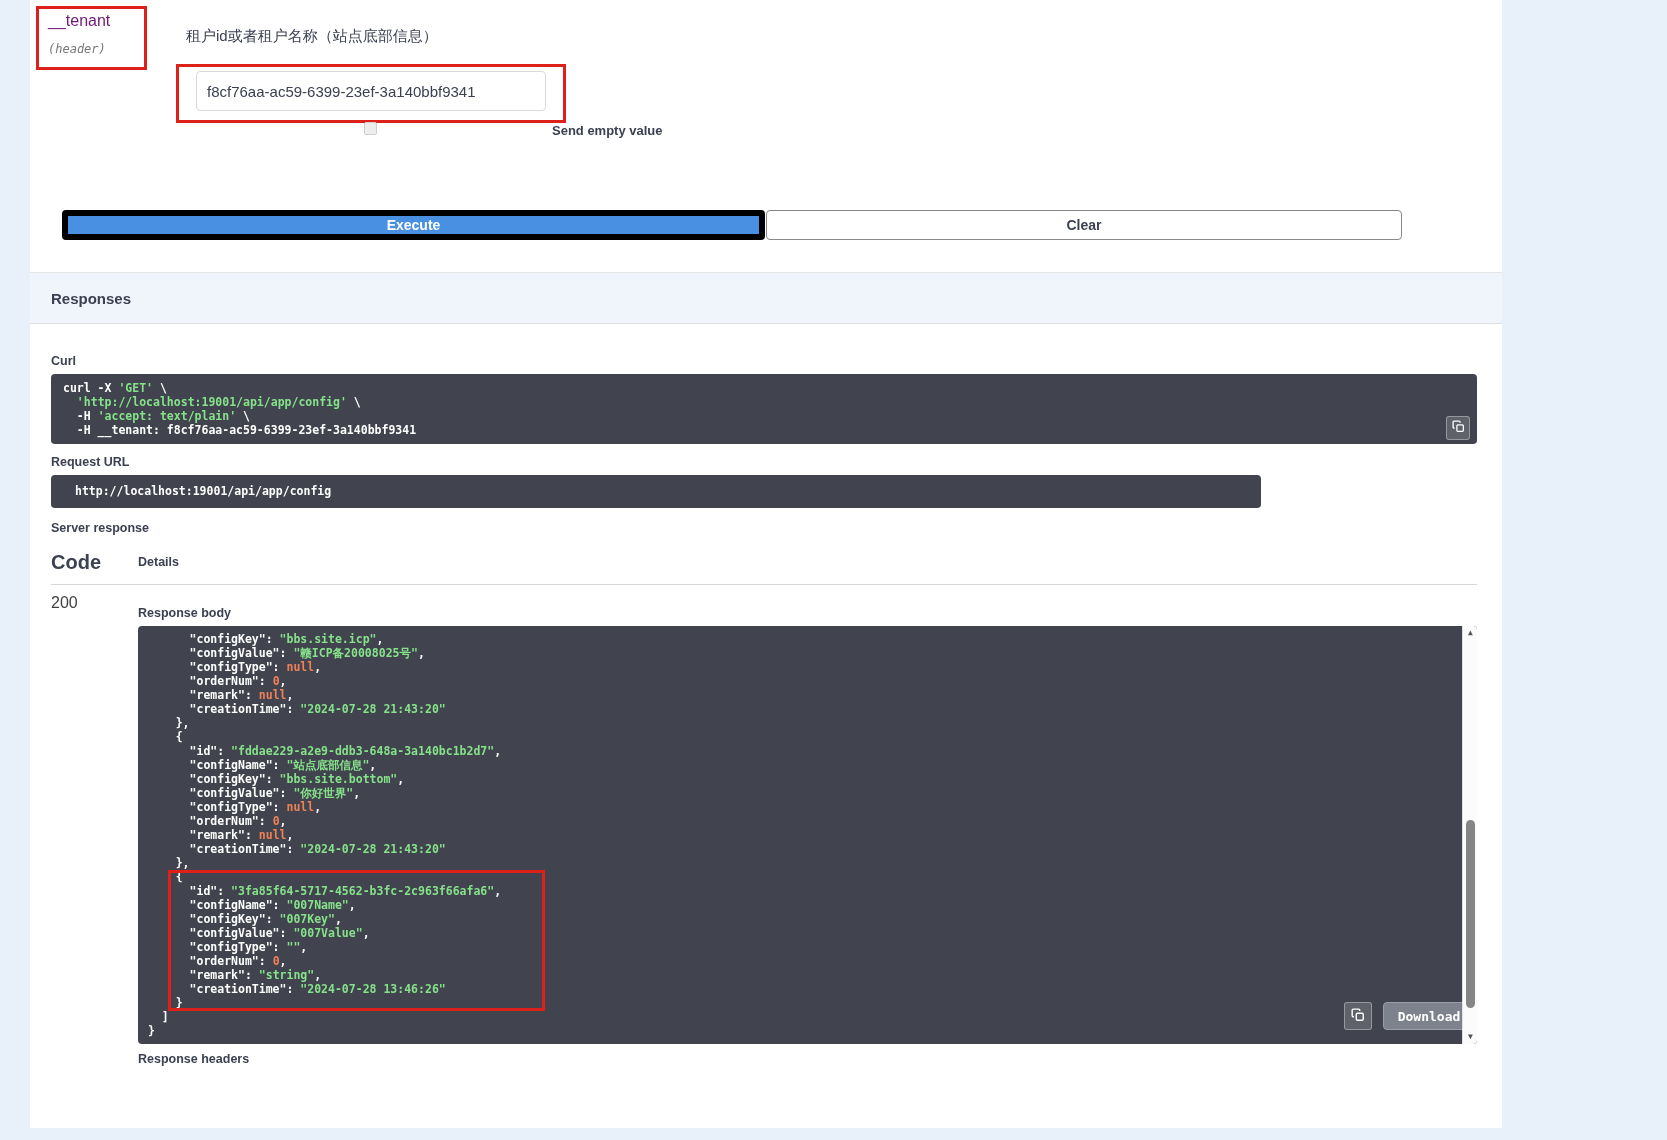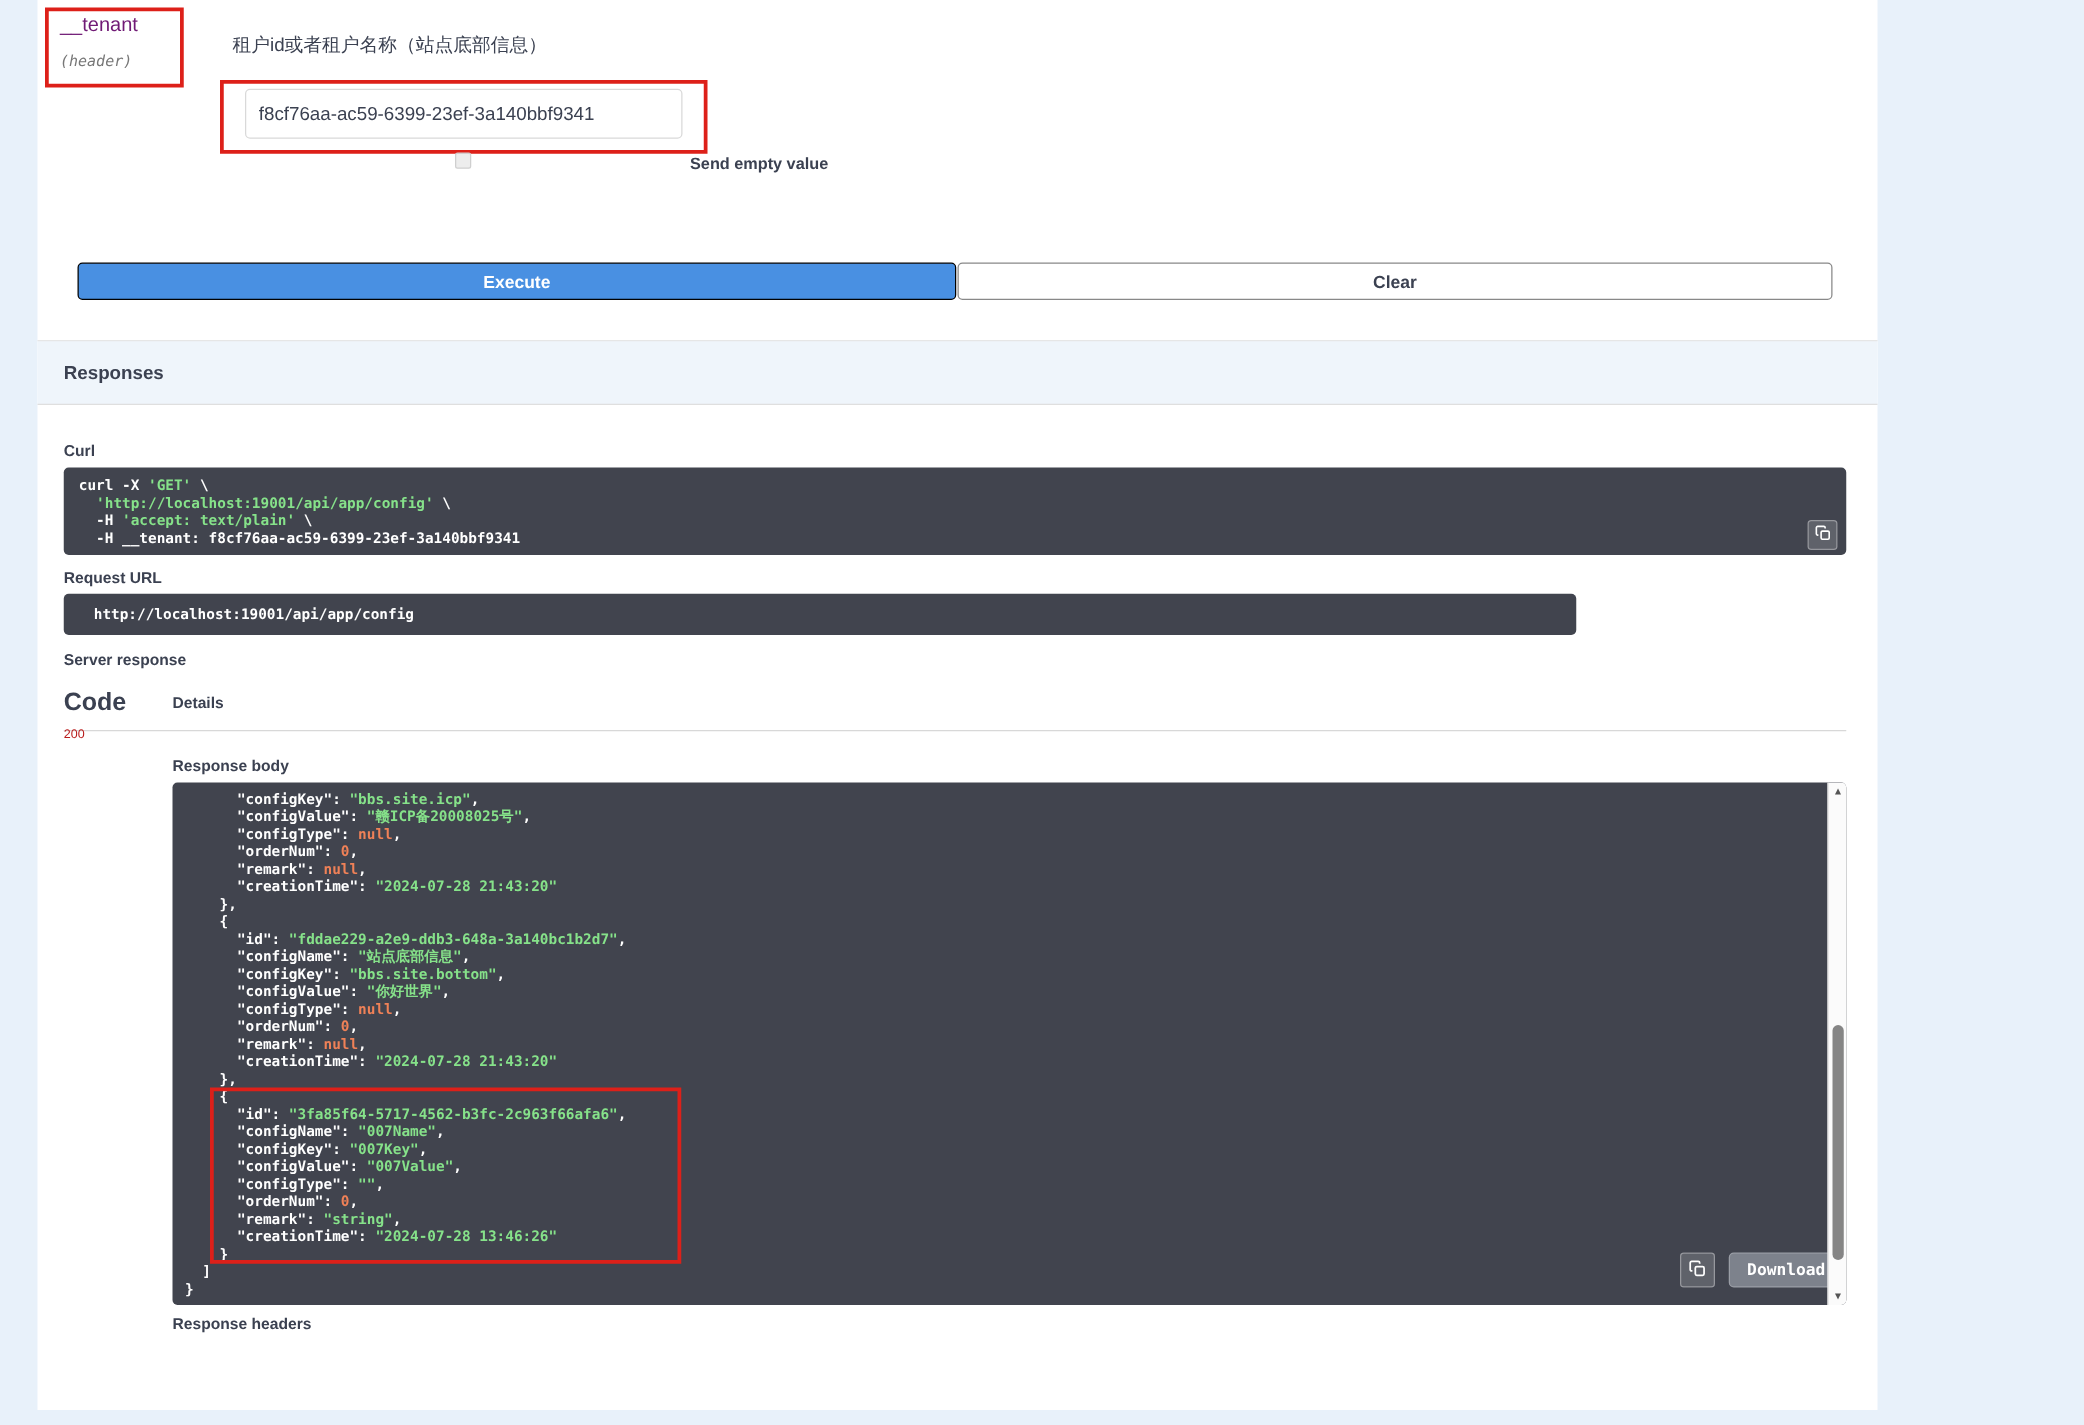--- a/index.html
+++ b/index.html
@@ -37,40 +37,40 @@
     left:364px; top:122px; width:13px; height:13px;
     appearance:none; -webkit-appearance:none;
     border:1px solid #cfcfcf; background:#ededed; border-radius:2px;
   }
   .send-empty-label { left:552px; top:123px; font-size:13px; font-weight:bold; color:#3b4151; }
 
   
   .btn { display:flex; align-items:center; justify-content:center;
          font-size:14px; font-weight:bold; border-radius:4px; cursor:pointer; }
   .execute-btn { left:62px; top:210px; width:703px; height:30px;
-                 background:#4990e2; color:#fff; border:1px solid #000000; }
-  .clear-btn   { left:766px; top:210px; width:700px; height:30px;
+                 background:#4990e2; color:#fff; border:6px solid #000000; }
+  .clear-btn   { left:766px; top:210px; width:636px; height:30px;
                  background:#fff; color:#3b4151; border:1px solid #888; }
 
   
   .responses-bar {
     left:30px; top:272px; width:1472px; height:52px;
     background:#eff5fb; border-top:1px solid #e6e6e6; border-bottom:1px solid #dfdfdf;
     display:flex; align-items:center; padding-left:21px;
   }
   .responses-title { font-size:15px; font-weight:bold; color:#3b4151; }
 
   .sec-label { font-size:12.5px; font-weight:bold; color:#3b4151; }
   .curl-label { left:51px; top:354px; }
   .request-url-label { left:51px; top:455px; }
   .server-response-label { left:51px; top:521px; }
   .code-header { left:51px; top:551px; font-size:20px; }
   .details-header { left:138px; top:555px; }
   .hdr-divider { left:51px; top:584px; width:1426px; height:1px; background:#d8d8d8; }
-  .status-code { left:51px; top:582px; font-size:10px; color:#b91c1c; }
+  .status-code { left:51px; top:594px; font-size:16px; color:#404040; }
   .response-body-label { left:138px; top:606px; }
   .response-headers-label { left:138px; top:1052px; }
 
   
   .codeblock {
     background:#41444e; border-radius:4px; color:#fff;
     font-family:"DejaVu Sans Mono","Liberation Mono",monospace;
     font-size:11.5px; font-weight:bold;
   }
   .curl-block { left:51px; top:374px; width:1426px; height:70px; padding:7px 12px; }

